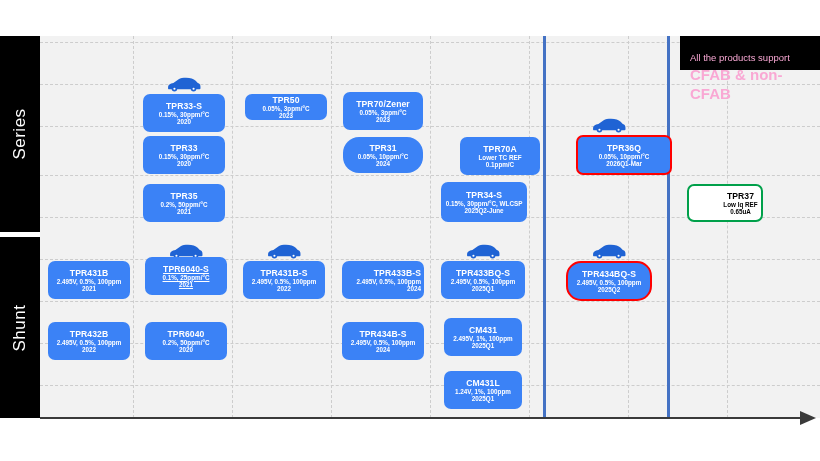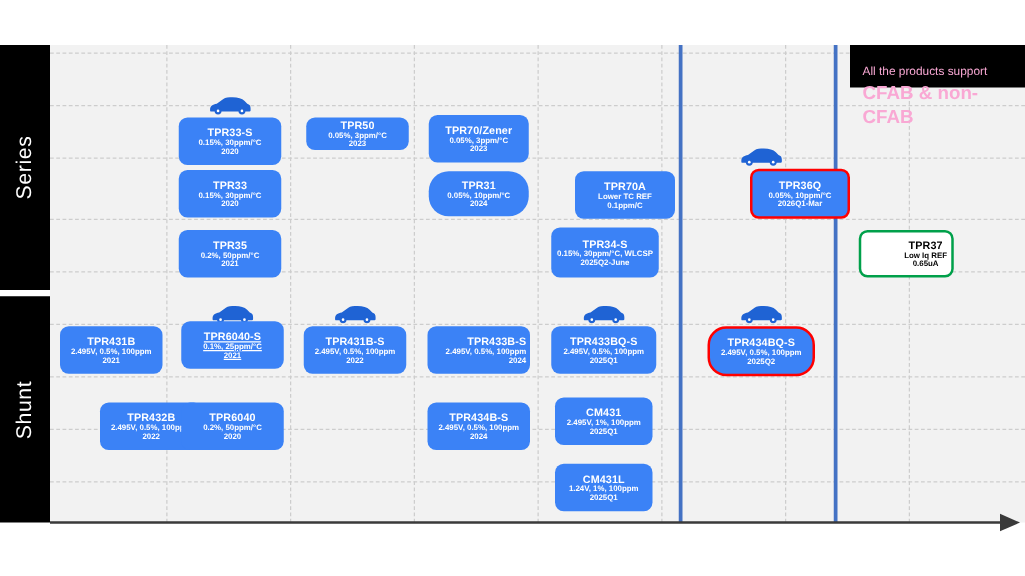--- a/index.html
+++ b/index.html
@@ -222,36 +222,36 @@
         <div class="t3">2025Q2-June</div>
       </div>
       <div class="car" style="left: 592px; top: 118px;"><svg viewBox="0 0 64 28" width="34" height="15">
           <path d="M2 20 C2 14 6 12 12 11 L22 4 C25 2 30 1.5 36 1.5 C44 1.5 50 3.5 54 7 L58 11 C61.5 12 63 14 63 18 L63 21 C63 22.5 62 23 60.5 23 L3.5 23 C2.5 23 2 22 2 21 Z" fill="#1f63d4"></path>
           <circle cx="14" cy="22" r="5.2" fill="#1f63d4"></circle>
           <circle cx="14" cy="22" r="2.0" fill="#ffffff"></circle>
           <circle cx="50" cy="22" r="5.2" fill="#1f63d4"></circle>
           <circle cx="50" cy="22" r="2.0" fill="#ffffff"></circle>
           <path d="M24 6 C28 4 34 3.5 39 4 L47 9 L24 9 Z" fill="#ffffff" opacity="0.0"></path>
         </svg></div>
-      <div class="chip hl" style="left: 600px; top: 135px; width: 80px; height: 40px;">
+      <div class="chip hl" style="left: 576px; top: 135px; width: 96px; height: 40px;">
         <div class="t1">TPR36Q</div>
         <div class="t2">0.05%, 10ppm/°C</div>
         <div class="t3">2026Q1-Mar</div>
       </div>
       <div class="chip green" style="left: 687px; top: 184px; width: 76px; height: 38px; padding-left: 34px;">
         <div class="t1">TPR37</div>
         <div class="t2">Low Iq REF</div>
         <div class="t3">0.65uA</div>
       </div>
       <div class="chip" style="left: 48px; top: 261px; width: 82px; height: 38px;">
         <div class="t1">TPR431B</div>
         <div class="t2">2.495V, 0.5%, 100ppm</div>
         <div class="t3">2021</div>
       </div>
-      <div class="chip" style="left: 48px; top: 322px; width: 82px; height: 38px; margin-left: 32px;">
+      <div class="chip" style="left: 48px; top: 322px; width: 82px; height: 38px;">
         <div class="t1">TPR432B</div>
         <div class="t2">2.495V, 0.5%, 100ppm</div>
         <div class="t3">2022</div>
       </div>
       <div class="car" style="left: 169px; top: 244px;"><svg viewBox="0 0 64 28" width="34" height="15">
           <path d="M2 20 C2 14 6 12 12 11 L22 4 C25 2 30 1.5 36 1.5 C44 1.5 50 3.5 54 7 L58 11 C61.5 12 63 14 63 18 L63 21 C63 22.5 62 23 60.5 23 L3.5 23 C2.5 23 2 22 2 21 Z" fill="#1f63d4"></path>
           <circle cx="14" cy="22" r="5.2" fill="#1f63d4"></circle>
           <circle cx="14" cy="22" r="2.0" fill="#ffffff"></circle>
           <circle cx="50" cy="22" r="5.2" fill="#1f63d4"></circle>
           <circle cx="50" cy="22" r="2.0" fill="#ffffff"></circle>

